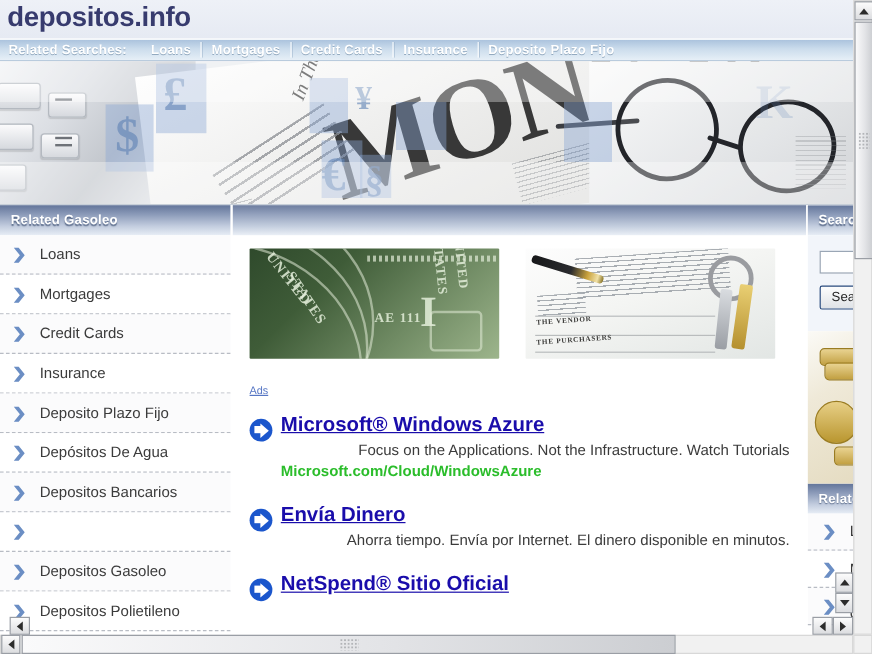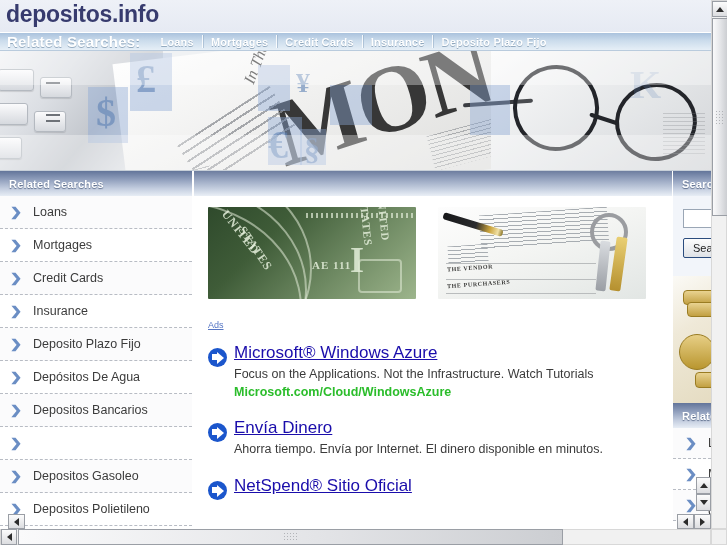--- a/index.html
+++ b/index.html
@@ -50,21 +50,21 @@
     border-top: 1px solid #ffffff;
     border-bottom: 1px solid #b9cbdd;
     display: flex;
     align-items: center;
     padding-left: 7px;
     box-sizing: border-box;
     overflow: hidden;
     white-space: nowrap;
   }
   .nav-label {
-    font-size: 15px;
+    font-size: 11px;
     font-weight: bold;
     color: #ffffff;
     text-shadow: 0 1px 0 rgba(90,120,150,0.55);
     margin-right: 12px;
     letter-spacing: 0.2px;
   }
   .nav-item {
     font-size: 11px;
     font-weight: bold;
     color: #ffffff;
@@ -374,26 +374,28 @@
     border-left: 7px solid #ffffff;
   }
   .ad-body { flex: 1; }
   .ad-title {
     font-size: 17px;
     color: #1a0dab;
     text-decoration: underline;
     cursor: pointer;
     font-family: "Liberation Sans", sans-serif;
     line-height: 1.15;
+    font-weight: bold;
   }
   .ad-desc {
     font-size: 12.5px;
     color: #3b3b3b;
     margin-top: 4px;
     line-height: 1.25;
+    text-align: right;
   }
   .ad-url {
     font-size: 12.5px;
     color: #2bbd2b;
     font-weight: bold;
     margin-top: 3px;
     cursor: pointer;
   }
 
   
@@ -578,21 +580,21 @@
     <div class="bn-sym" style="left:304px; top:80px; font-size:32px;">§</div>
     <div class="bn-sym" style="left:296px; top:16px; font-size:28px;">¥</div>
 
     <div class="bn-wash" style="top:0px;  height:34px;"></div>
     <div class="bn-wash" style="top:84px; height:35px;"></div>
   </div>
 
   <div id="content">
 
     <div id="sidebar">
-      <div class="panel-head">Related Searches</div>
+      <div class="panel-head">Related Gasoleo</div>
       <ul class="side-list">
         <li class="side-item">
           <span class="side-arrow">❯</span>
           <span class="side-text">Loans</span>
         </li>
         <li class="side-item">
           <span class="side-arrow">❯</span>
           <span class="side-text">Mortgages</span>
         </li>
         <li class="side-item">

